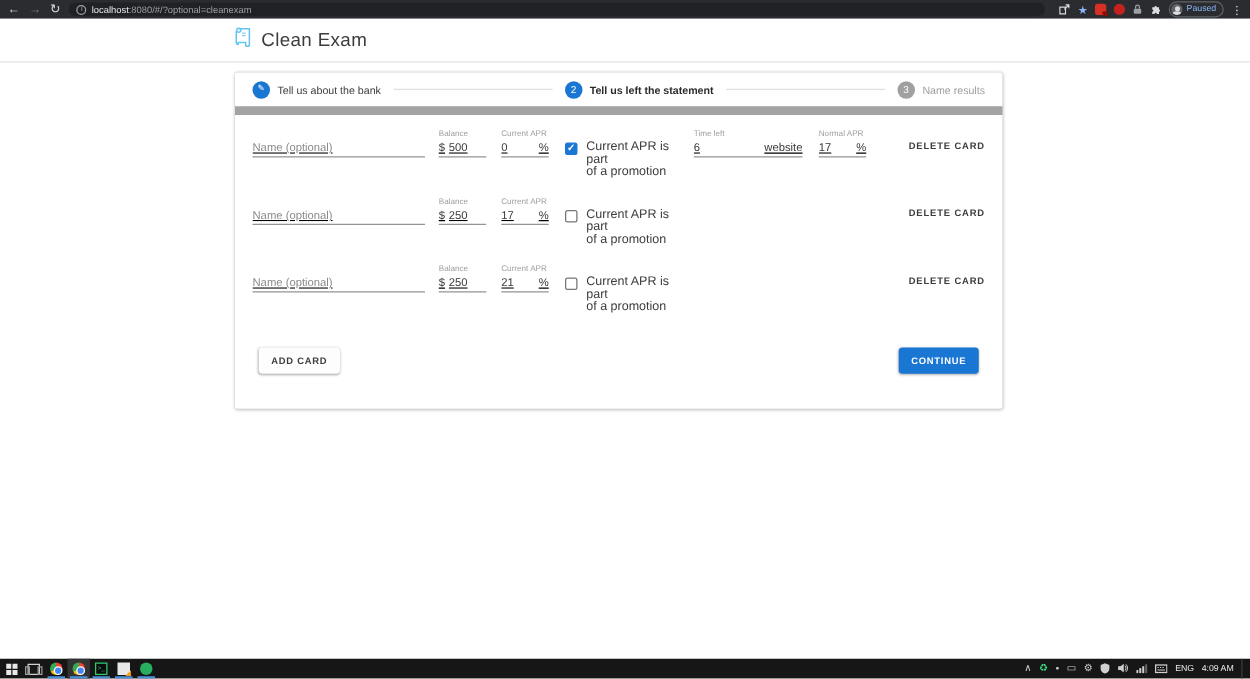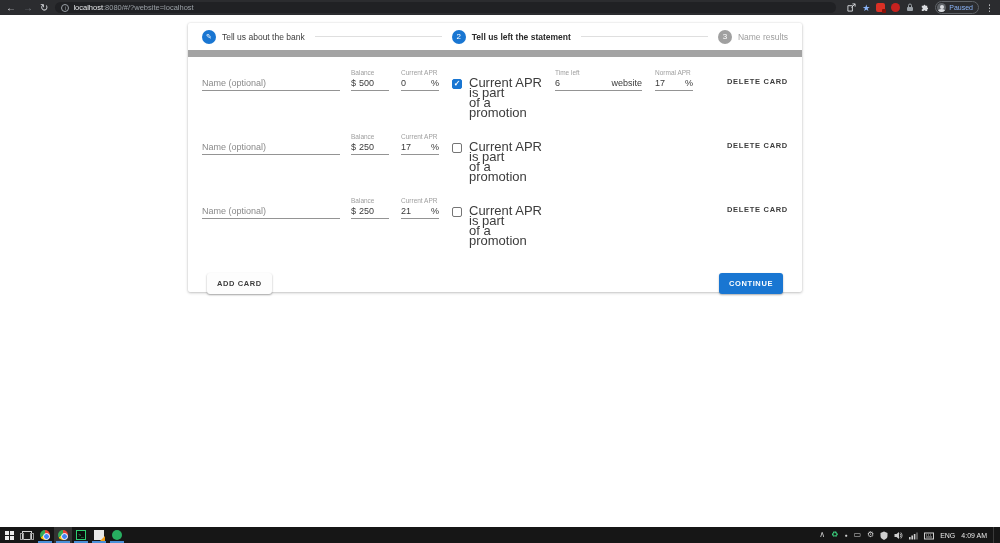--- a/index.html
+++ b/index.html
@@ -52,39 +52,39 @@
   .step-label.pending { color:#9e9e9e; }
   .connector { flex:1; height:1px; background:#dfdfdf; margin:0 10px; }
 
   
   .card-body { flex:1; padding:12px 14px 0 14px; display:flex; flex-direction:column; }
   .cards-heading { font-size:11px; font-weight:bold; color:#212121; margin-bottom:8px; }
 
   .crow { display:flex; align-items:flex-start; margin-bottom:15px; }
   .field { display:flex; flex-direction:column; }
   .flabel { font-size:6.5px; color:#9e9e9e; height:9px; }
-  .fline { display:flex; align-items:baseline; border-bottom:1px solid #949494; padding-bottom:0; height:13px; }
+  .fline { display:flex; align-items:baseline; border-bottom:1px solid #949494; padding-bottom:0; height:13px;text-decoration:underline; }
   .fline input { border:none; outline:none; background:transparent; font-family:"Liberation Sans",sans-serif;
                  font-size:9px; color:#3a3a3a; width:100%; padding:0; }
   .fline input::placeholder { color:#8a8a8a; }
   .prefix, .suffix { font-size:9px; color:#3a3a3a; flex:0 0 auto; }
   .prefix { margin-right:3px; }
   .suffix { margin-left:auto; }
 
   .f-name { width:138px; margin-right:11px; }
   .f-balance { width:38px; margin-right:12px; }
   .f-apr { width:38px; margin-right:13px; }
   .f-time { width:87px; margin-right:13px; }
   .f-napr { width:38px; margin-right:21px; }
 
   .cb-wrap { display:flex; align-items:flex-start; padding-top:10px; margin-right:7px; }
   .cb { width:10px; height:10px; border:1.5px solid #757575; border-radius:2px; background:#fff;
         display:flex; align-items:center; justify-content:center; cursor:default; }
   .cb.checked { background:#1976d2; border-color:#1976d2; color:#fff; font-size:8px; line-height:8px; font-weight:bold; }
-  .promo-label { width:80px; font-size:13px; color:#3c3c3c; line-height:10px; padding-top:9px; margin-right:6px; }
+  .promo-label { width:80px; font-size:10px; color:#3c3c3c; line-height:10px; padding-top:9px; margin-right:6px; }
 
   .delete-btn { margin-left:auto; padding-top:8px; font-size:7.5px; font-weight:bold; letter-spacing:.7px;
                 color:#3c3c3c; cursor:default; white-space:nowrap; }
 
   .btn-row { display:flex; align-items:center; margin-top:12px; padding:0 5px; }
   .btn { font-size:7.5px; font-weight:bold; letter-spacing:.6px; border-radius:3px; padding:6px 10px; cursor:default;text-align:center; }
   .btn-add { background:#fdfdfd; color:#3c3c3c; box-shadow:0 1px 2px rgba(0,0,0,.35); }
   .btn-continue { margin-left:auto; background:#1976d2; color:#fff; box-shadow:0 1px 2px rgba(0,0,0,.3); }
 
   
@@ -118,21 +118,21 @@
 <body>
 
 <div id="screen">
 
   <div class="toolbar">
     <span class="navbtn">←</span>
     <span class="navbtn fwd">→</span>
     <span class="navbtn">↻</span>
     <div class="omnibox">
       <span class="info-badge">i</span>
-      <span class="url"><span class="host">localhost</span><span>:8080/#/?website=localhost</span></span>
+      <span class="url"><span class="host">localhost</span><span>:8080/#/?optional=cleanexam</span></span>
     </div>
     <div class="ext-area">
       <span class="ext-icon">
         <svg width="9" height="9" viewBox="0 0 10 10">
             <path d="M1 3h5v6H1z" fill="none" stroke="#dadce0"></path>
             <path d="M5 5l4-4M6 1h3v3" fill="none" stroke="#dadce0"></path>
           </svg>
       </span>
       <span class="ext-icon star">★</span>
       <span class="red-ext"></span>
@@ -149,20 +149,32 @@
           </svg>
       </span>
       <span class="profile-pill">
         <span class="avatar"></span>
         <span class="paused-label">Paused</span>
       </span>
       <span class="menu-dots">⋮</span>
     </div>
   </div>
 
+  <div class="app-header">
+    <div class="brand">
+      <span>
+        <svg width="14" height="17" viewBox="0 0 14 17">
+          <path d="M3 2h8.5v12.5a1.5 1.5 0 01-3 0V13H2.5v1.5A1.5 1.5 0 011 13V4" fill="none" stroke="#64c5f0" stroke-width="1.2"></path>
+          <circle cx="3" cy="3.2" r="1.6" fill="none" stroke="#64c5f0" stroke-width="1.2"></circle>
+          <path d="M5.5 5.5h3M5.5 7.5h3" stroke="#64c5f0" stroke-width="0.8"></path>
+        </svg>
+      </span>
+      <span class="brand-title">Clean Exam</span>
+    </div>
+  </div>
 
   <div class="page">
     <div class="card">
 
       <div class="stepper">
         <div class="step">
           <span class="step-circle">
               <span class="pencil">✎</span>
             </span>
           <span class="step-label">Tell us about the bank</span>

